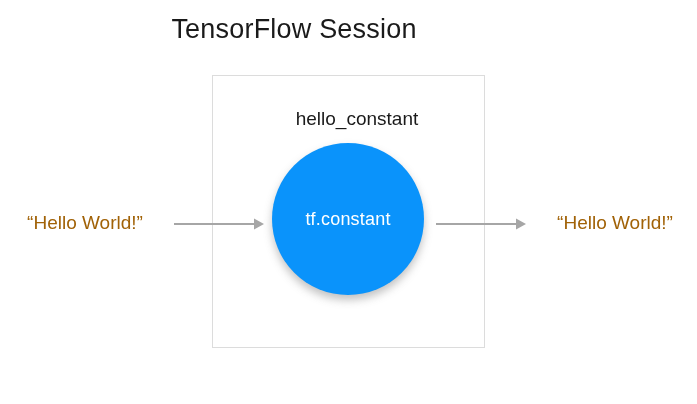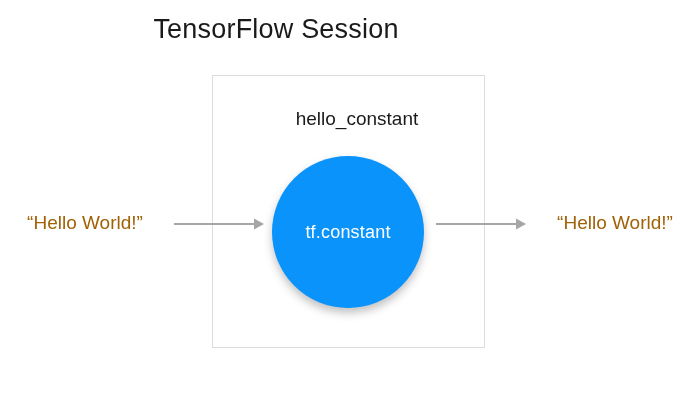--- a/index.html
+++ b/index.html
@@ -23,20 +23,21 @@
     position: absolute;
     left: 0;
     top: 14px;
     width: 552px;
     text-align: center;
     font-size: 27px;
     font-weight: 300;
     letter-spacing: 0.2px;
     color: #1a1a1a;
     white-space: nowrap;
+    padding-left: 18px;
   }
 
   
   .session-box {
     position: absolute;
     left: 212px;
     top: 75px;
     width: 273px;
     height: 273px;
     border: 1px solid #dcdcdc;
@@ -54,21 +55,21 @@
     font-size: 19px;
     font-weight: 300;
     color: #1a1a1a;
     white-space: nowrap;
   }
 
   
   .op-node {
     position: absolute;
     left: 272px;
-    top: 156px;
+    top: 143px;
     width: 152px;
     height: 152px;
     border-radius: 50%;
     background: #0a93fb;
     box-shadow: 0 5px 9px rgba(120,120,120,0.45);
     display: flex;
     align-items: center;
     justify-content: center;
   }
   .op-node-label {

